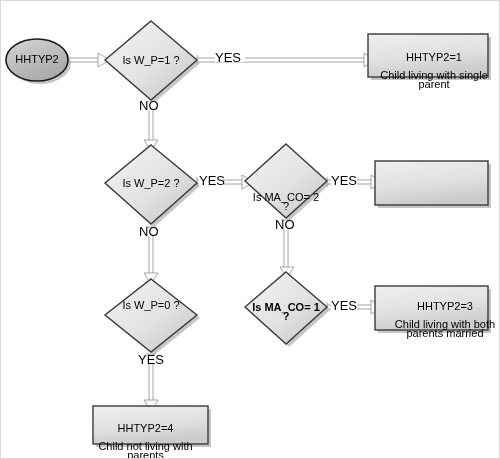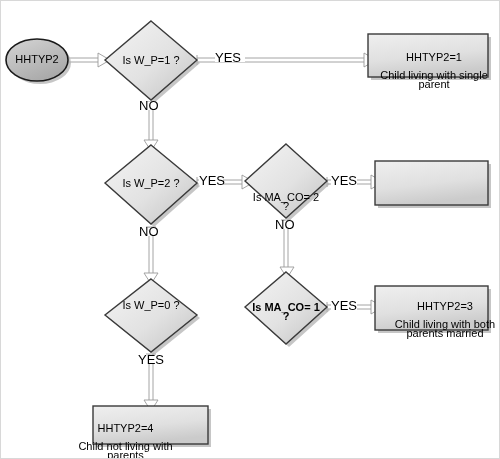--- a/index.html
+++ b/index.html
@@ -156,21 +156,21 @@
     <span>HHTYP2=1</span><br>
     <span>Child living with single parent</span>
   </div>
 
 
   <div class="node-label" style="left:376px; top:292px; width:104px;margin-left:16px;">
     <span>HHTYP2=3</span><br>
     <span>Child living with both parents married</span>
   </div>
 
-  <div class="node-label" style="left:76px; top:414px; width:97px;">
+  <div class="node-label" style="left:96px; top:414px; width:97px;">
     <span>HHTYP2=4</span><br>
     <span>Child not living with parents</span>
   </div>
 
   <div class="edge-label" style="left:214px; top:53px; width:30px; background:#ffffff;">YES</div>
 
   <div class="edge-label" style="left:138px; top:101px; width:24px; background:#ffffff;">NO</div>
 
   <div class="edge-label" style="left:198px; top:176px; width:24px; background:#ffffff;">YES</div>
 

